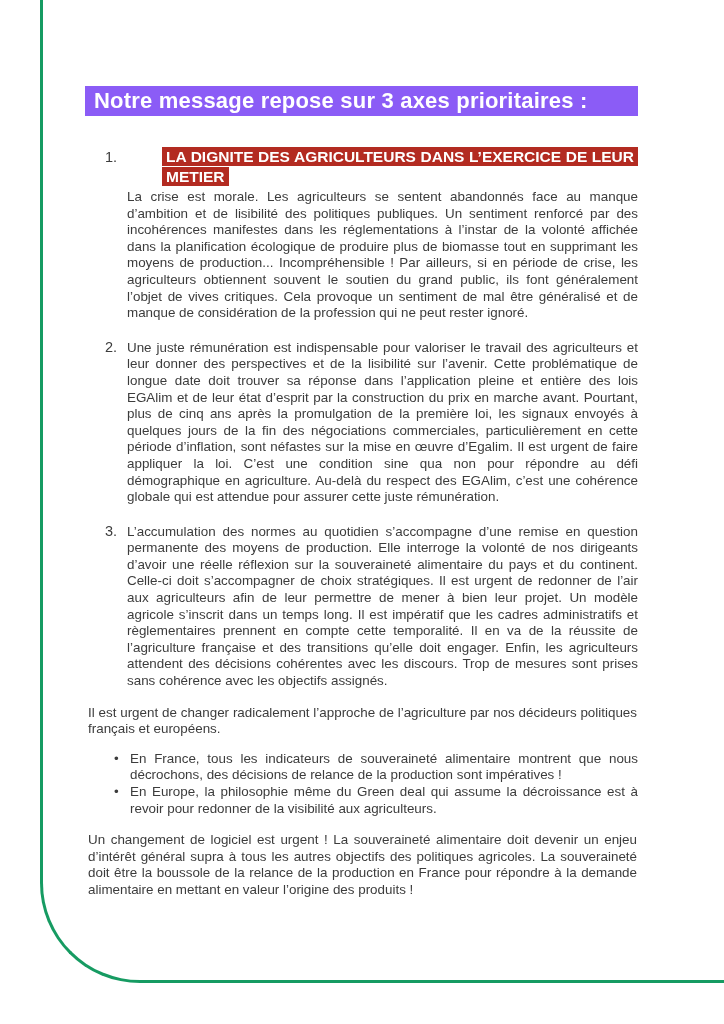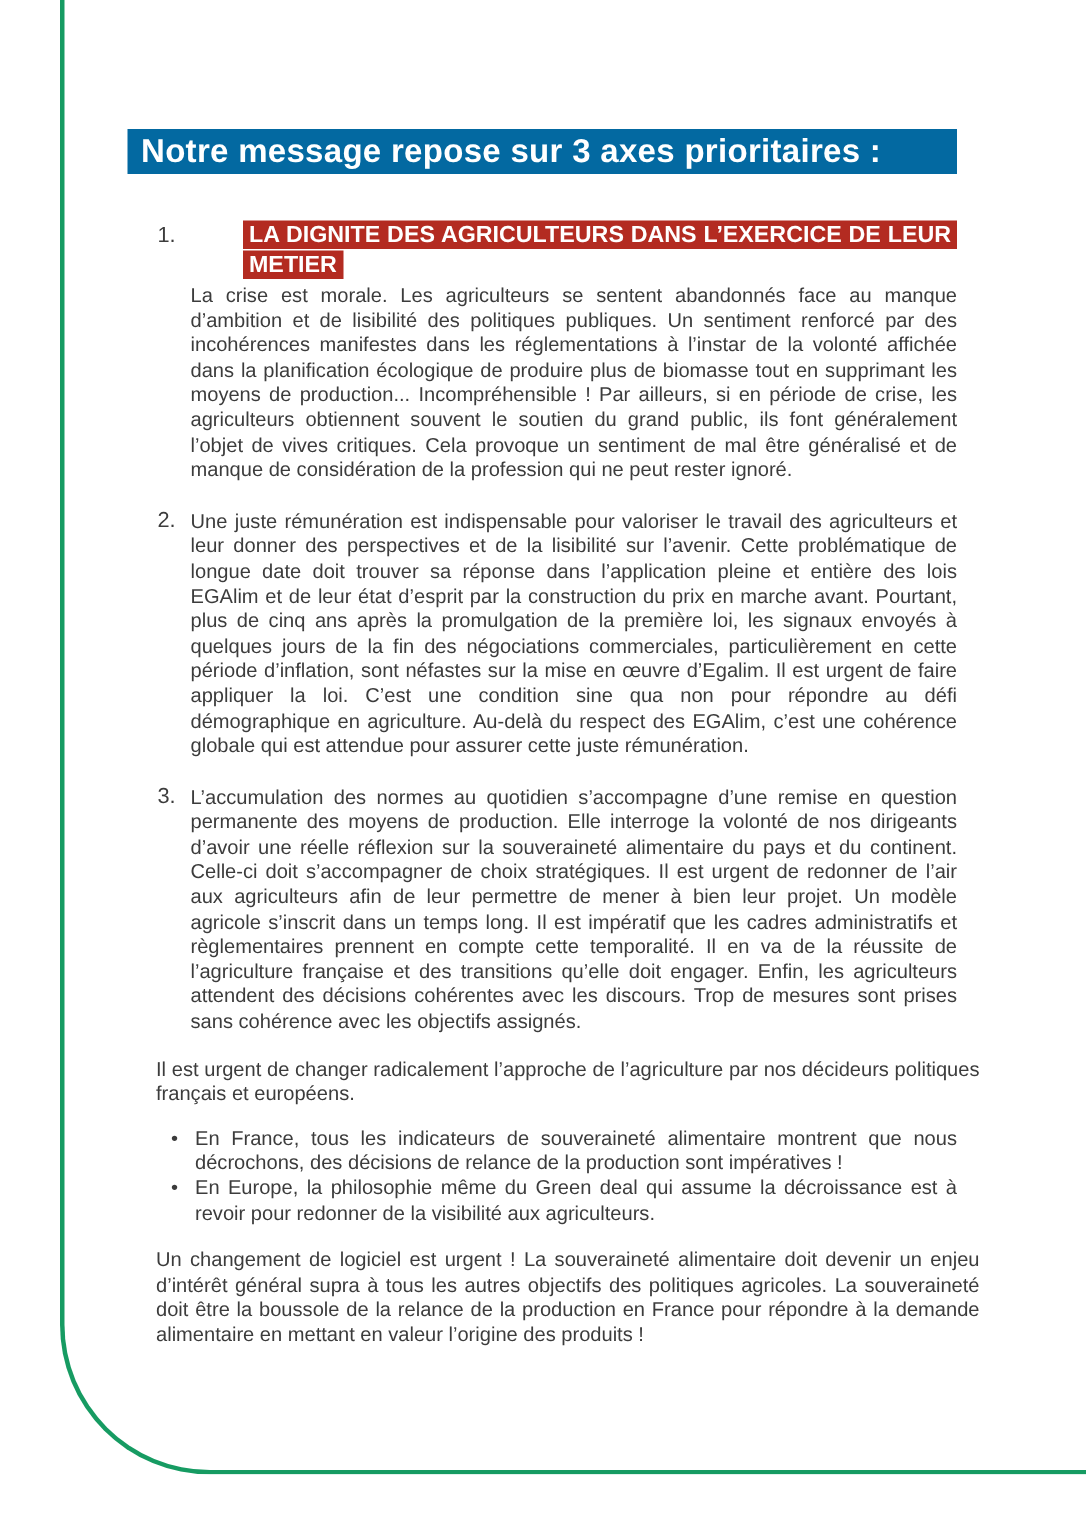--- a/index.html
+++ b/index.html
@@ -30,21 +30,21 @@
   }
   .content {
     position: absolute;
     left: 85px;
     top: 86px;
     width: 553px;
   }
   .banner {
     box-sizing: border-box;
     width: 553px;
-    background: #0369a1;
+    background: #8b5cf6;
     color: #ffffff;
     font-size: 22px;
     font-weight: bold;
     line-height: 23px;
     padding: 3px 4px 4px 9px;
     letter-spacing: 0.2px;
   }
   .section {
     display: flex;
     margin-top: 15px;
@@ -80,21 +80,21 @@
     -webkit-box-decoration-break: clone;
     box-decoration-break: clone;
   }
   .sec-text {
     margin: 3px 0 0 0;
     font-size: 13.4px;
     line-height: 16.6px;
     text-align: justify;
   }
   .outer-par {
-    margin: 15px 0 0 19px;
+    margin: 15px 0 0 3px;
     width: 549px;
     font-size: 13.4px;
     line-height: 16.6px;
     text-align: justify;
   }
   .bullets {
     list-style: none;
     margin: 13px 0 0 0;
     padding: 0 0 0 29px;
   }

